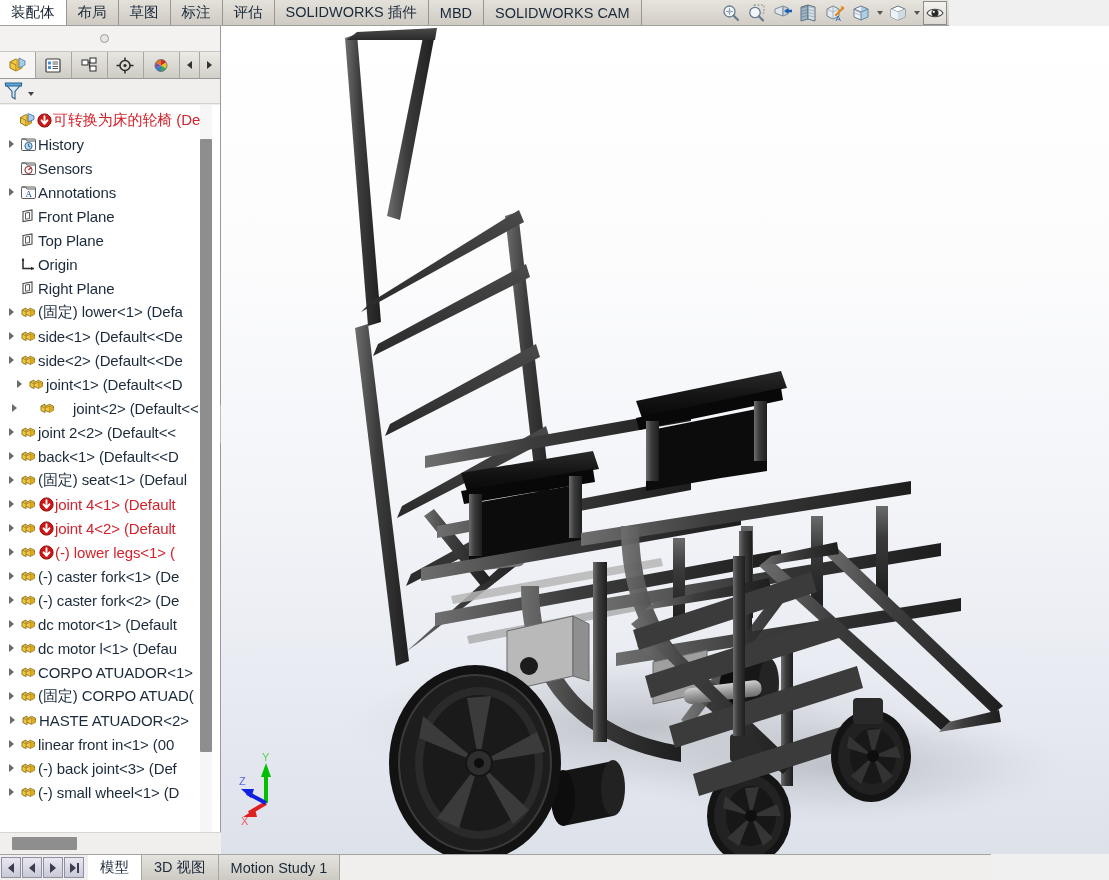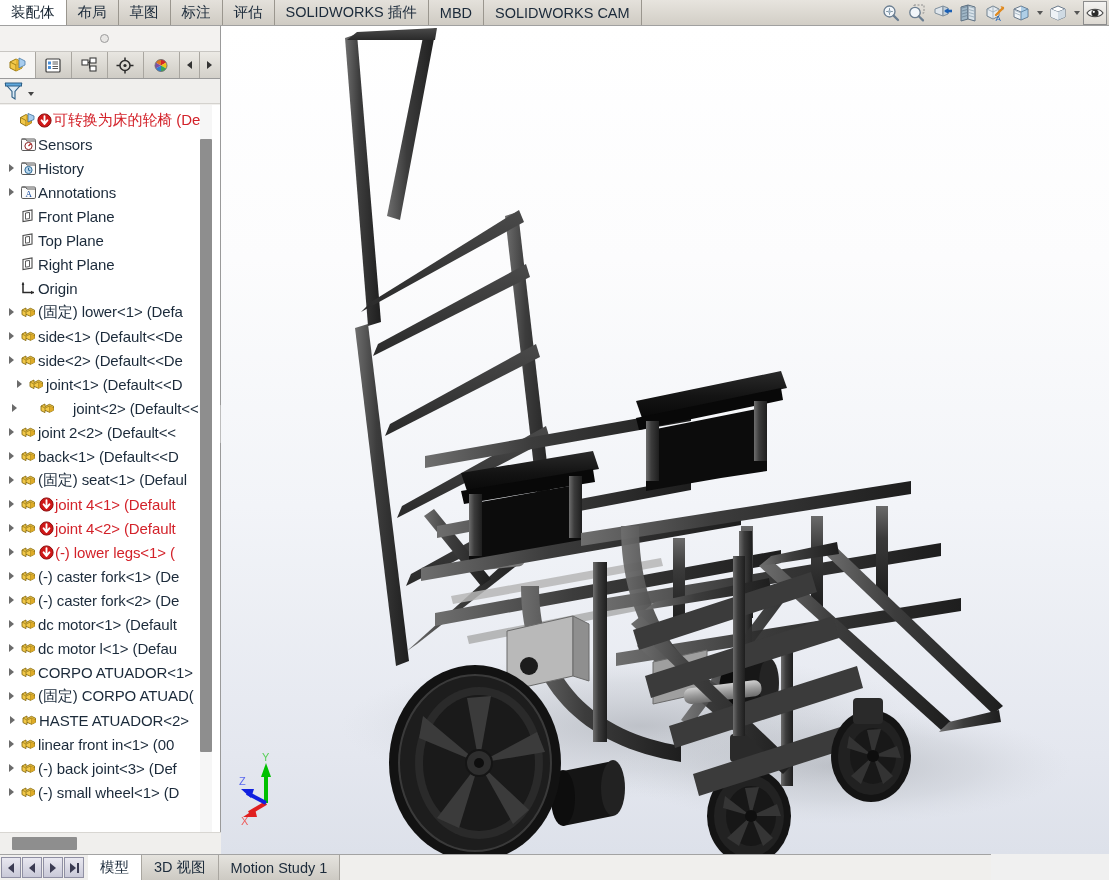--- a/index.html
+++ b/index.html
@@ -6,21 +6,21 @@
   html, body {
     width: 1109px; height: 880px;
     overflow: hidden;
     font-family: "Liberation Sans", sans-serif;
     background: #f0f0f0;
   }
   .app { position: relative; width: 1109px; height: 880px; }
 
   
   .ribbon {
-    position: absolute; top: 0; left: 0; width: 1109px; height: 26px;
+    position: absolute; top: 0; left: 0; width: 949px; height: 26px;
     background: #be185d;
     border-bottom: 1px solid #a0a0a0;
     display: flex; align-items: stretch;
   }
   .ribbon-tabs { display: flex; align-items: stretch; }
   .rtab {
     display: flex; align-items: center; justify-content: center;
     padding: 0 11px;
     font-size: 14.5px; color: #1b2a3a;
     border-right: 1px solid #9a968e;
@@ -389,53 +389,53 @@
             </div>
             <div class="terr">
               <svg width="15" height="15" viewBox="0 0 15 15">
   <circle cx="7.5" cy="7.5" r="6.6" fill="#d01818" stroke="#8c0e0e" stroke-width="1"></circle>
   <path d="M7.5 3.2 L7.5 8.2 M4.6 7.3 L7.5 11 L10.4 7.3" fill="none" stroke="#ffffff" stroke-width="1.9" stroke-linecap="round" stroke-linejoin="round"></path>
 </svg>
             </div>
             <div class="tlabel red">可转换为床的轮椅  (Def</div>
           </div>
           <div class="trow" style="padding-left: 4px;">
+            <div class="twist">
+              <i></i>
+            </div>
+            <div class="ticon">
+              <svg width="17" height="17" viewBox="0 0 17 17">
+      <rect x="1.5" y="3" width="14" height="11.5" rx="1.3" fill="#fbfbfb" stroke="#5a5a5a" stroke-width="1"></rect>
+      <path d="M1.5 3 L5.5 3 L7 5 L15.5 5" fill="none" stroke="#5a5a5a" stroke-width="1"></path>
+      <circle cx="8.5" cy="10" r="3.6" fill="#bcd9ef" stroke="#2e6a96" stroke-width="1"></circle>
+      <path d="M8.5 7.8 V10 L10.3 11.1" stroke="#2e6a96" stroke-width="1.1" fill="none"></path>
+    </svg>
+            </div>
+            <div class="tlabel">History</div>
+          </div>
+          <div class="trow" style="padding-left: 4px;">
             <div class="twist"></div>
             <div class="ticon">
               <svg width="17" height="17" viewBox="0 0 17 17">
       <rect x="1.5" y="3" width="14" height="11.5" rx="1.3" fill="#fbfbfb" stroke="#5a5a5a" stroke-width="1"></rect>
       <path d="M1.5 3 L5.5 3 L7 5 L15.5 5" fill="none" stroke="#5a5a5a" stroke-width="1"></path>
       <circle cx="8.5" cy="10" r="3.6" fill="#ffffff" stroke="#8a2020" stroke-width="1"></circle>
       <path d="M8.5 10 L10.8 7.8" stroke="#c02020" stroke-width="1.2"></path>
     </svg>
             </div>
             <div class="tlabel">Sensors</div>
           </div>
           <div class="trow" style="padding-left: 4px;">
             <div class="twist">
               <i></i>
             </div>
             <div class="ticon">
               <svg width="17" height="17" viewBox="0 0 17 17">
       <rect x="1.5" y="3" width="14" height="11.5" rx="1.3" fill="#fbfbfb" stroke="#5a5a5a" stroke-width="1"></rect>
       <path d="M1.5 3 L5.5 3 L7 5 L15.5 5" fill="none" stroke="#5a5a5a" stroke-width="1"></path>
-      <circle cx="8.5" cy="10" r="3.6" fill="#bcd9ef" stroke="#2e6a96" stroke-width="1"></circle>
-      <path d="M8.5 7.8 V10 L10.3 11.1" stroke="#2e6a96" stroke-width="1.1" fill="none"></path>
-    </svg>
-            </div>
-            <div class="tlabel">History</div>
-          </div>
-          <div class="trow" style="padding-left: 4px;">
-            <div class="twist">
-              <i></i>
-            </div>
-            <div class="ticon">
-              <svg width="17" height="17" viewBox="0 0 17 17">
-      <rect x="1.5" y="3" width="14" height="11.5" rx="1.3" fill="#fbfbfb" stroke="#5a5a5a" stroke-width="1"></rect>
-      <path d="M1.5 3 L5.5 3 L7 5 L15.5 5" fill="none" stroke="#5a5a5a" stroke-width="1"></path>
       <text x="5.4" y="13" font-size="9" fill="#1b4fa0" font-family="Liberation Serif, serif">A</text>
     </svg>
             </div>
             <div class="tlabel">Annotations</div>
           </div>
           <div class="trow" style="padding-left: 4px;">
             <div class="twist"></div>
             <div class="ticon">
               <svg width="17" height="17" viewBox="0 0 17 17">
       <path d="M3 3.5 L12 2 L12 12 L3 13.5 Z" fill="none" stroke="#4a4a4a" stroke-width="1.1"></path>
@@ -446,41 +446,41 @@
           </div>
           <div class="trow" style="padding-left: 4px;">
             <div class="twist"></div>
             <div class="ticon">
               <svg width="17" height="17" viewBox="0 0 17 17">
       <path d="M3 3.5 L12 2 L12 12 L3 13.5 Z" fill="none" stroke="#4a4a4a" stroke-width="1.1"></path>
       <path d="M5.5 5 L9.5 4.4 L9.5 10.6 L5.5 11.2 Z" fill="none" stroke="#4a4a4a" stroke-width="0.9"></path>
     </svg>
             </div>
             <div class="tlabel">Top Plane</div>
-          </div>
-          <div class="trow" style="padding-left: 4px;">
-            <div class="twist"></div>
-            <div class="ticon">
-              <svg width="17" height="17" viewBox="0 0 17 17">
-      <path d="M3 3.5 L12 2 L12 12 L3 13.5 Z" fill="none" stroke="#4a4a4a" stroke-width="1.1"></path>
-      <path d="M5.5 5 L9.5 4.4 L9.5 10.6 L5.5 11.2 Z" fill="none" stroke="#4a4a4a" stroke-width="0.9"></path>
-    </svg>
-            </div>
-            <div class="tlabel">Right Plane</div>
           </div>
           <div class="trow" style="padding-left: 4px;">
             <div class="twist"></div>
             <div class="ticon">
               <svg width="17" height="17" viewBox="0 0 17 17">
       <path d="M3 2.5 L3 12.5 L14 12.5" fill="none" stroke="#2a2a2a" stroke-width="1.5"></path>
       <path d="M14 12.5 L11 10.8 L11 14.2 Z" fill="#2a2a2a"></path>
       <path d="M3 2.5 L1.6 5 L4.4 5 Z" fill="#2a2a2a"></path>
     </svg>
             </div>
             <div class="tlabel">Origin</div>
+          </div>
+          <div class="trow" style="padding-left: 4px;">
+            <div class="twist"></div>
+            <div class="ticon">
+              <svg width="17" height="17" viewBox="0 0 17 17">
+      <path d="M3 3.5 L12 2 L12 12 L3 13.5 Z" fill="none" stroke="#4a4a4a" stroke-width="1.1"></path>
+      <path d="M5.5 5 L9.5 4.4 L9.5 10.6 L5.5 11.2 Z" fill="none" stroke="#4a4a4a" stroke-width="0.9"></path>
+    </svg>
+            </div>
+            <div class="tlabel">Right Plane</div>
           </div>
           <div class="trow" style="padding-left: 4px;">
             <div class="twist">
               <i></i>
             </div>
             <div class="ticon">
               <svg width="17" height="17" viewBox="0 0 17 17">
       <path d="M2 6 L6 4 L6 6.5 L10.5 4.3 L14.5 6.2 L14.5 10.3 L10.5 12.3 L6 10.3 L6 12.6 L2 10.6 Z" fill="#f2c849" stroke="#8a6d10" stroke-width="0.9" stroke-linejoin="round"></path>
       <path d="M2 6 L6 8 L6 10.3 M6 8 L10.5 6 L14.5 8 M10.5 6 L10.5 12.3" fill="none" stroke="#8a6d10" stroke-width="0.7"></path>
       <path d="M10.5 6 L14.5 8 L14.5 10.3 L10.5 12.3 Z" fill="#deab28"></path>

